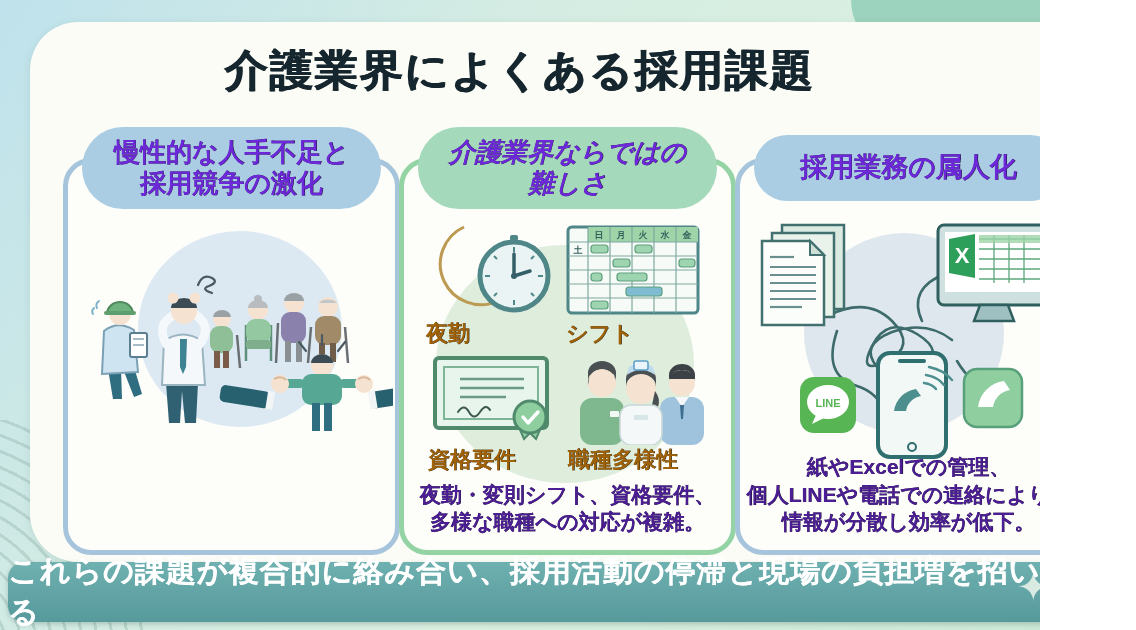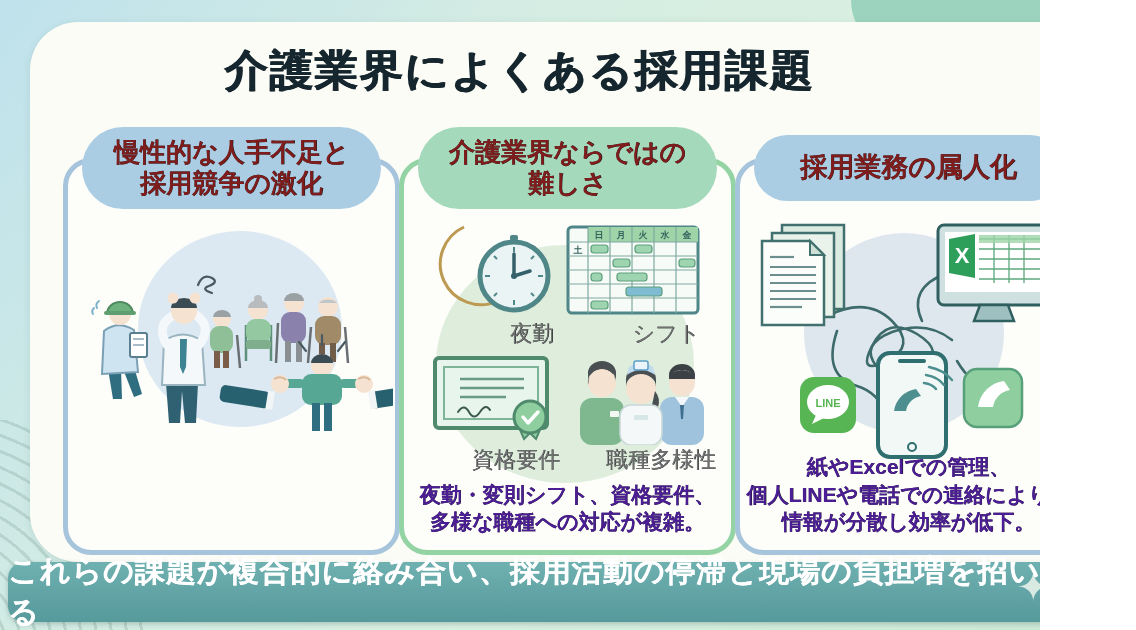--- a/index.html
+++ b/index.html
@@ -21,31 +21,31 @@
   .title{position:absolute;left:0;top:42px;width:100%;text-align:center;
          font-size:43px;font-weight:bold;color:#16262e;letter-spacing:2px;
          text-shadow:.7px 0 #16262e, -.7px 0 #16262e;}
   
   .card{position:absolute;top:158px;width:327px;height:387px;border-radius:28px;background:#fdfdfa;}
   .card.blue{border:5px solid #a6c4dc;}
   .card.green{border:5px solid #93d3a4;}
   #card1{left:63px;} #card2{left:399px;} #card3{left:735px;padding-left:10px;}
   .pill{position:absolute;left:14px;right:14px;top:-36px;height:82px;border-radius:42px;
         display:flex;align-items:center;justify-content:center;text-align:center;
-        font-weight:bold;font-size:26px;line-height:1.18;color:#7f1d1d;white-space:pre-line;
+        font-weight:bold;font-size:26px;line-height:1.18;color:#6d28d9;white-space:pre-line;
         text-shadow:.4px 0 #0d1518;}
   .pill.blue{background:#abcde4;}
-  .pill.green{background:#a4d9bb;}
+  .pill.green{background:#a4d9bb;font-style:italic;}
   #card3 .pill{top:-28px;height:66px;font-size:27px;}
   .card-body{position:absolute;left:6px;right:6px;bottom:14px;text-align:center;
         font-weight:bold;font-size:21px;line-height:1.32;color:#4c1d95;white-space:pre-line;
         text-shadow:.3px 0 #0d1518;}
   .illus{position:absolute;left:2px;top:48px;width:323px;}
   .circle-bg{position:absolute;border-radius:50%;}
-  .icon-label{position:absolute;text-align:right;font-weight:normal;font-size:22px;color:#737373;
+  .icon-label{position:absolute;text-align:left;font-weight:bold;font-size:22px;color:#a16207;
         text-shadow:.4px 0 #0d1518;}
   
   .banner{position:absolute;left:8px;top:562px;width:1120px;height:60px;border-radius:16px;
         background:linear-gradient(180deg,#6fb0b0,#579a9c);display:flex;align-items:center;justify-content:center;
         box-shadow:0 2px 5px rgba(40,70,70,.25);}
   .banner-text{position:relative;z-index:2;color:#ffffff;font-weight:bold;font-size:30px;letter-spacing:1px;
         text-shadow:.5px 0 #fff;}
   .sparkle{position:absolute;right:78px;top:2px;font-size:40px;color:#eef6ee;opacity:.85;z-index:1;}
 </style>
 </head>

